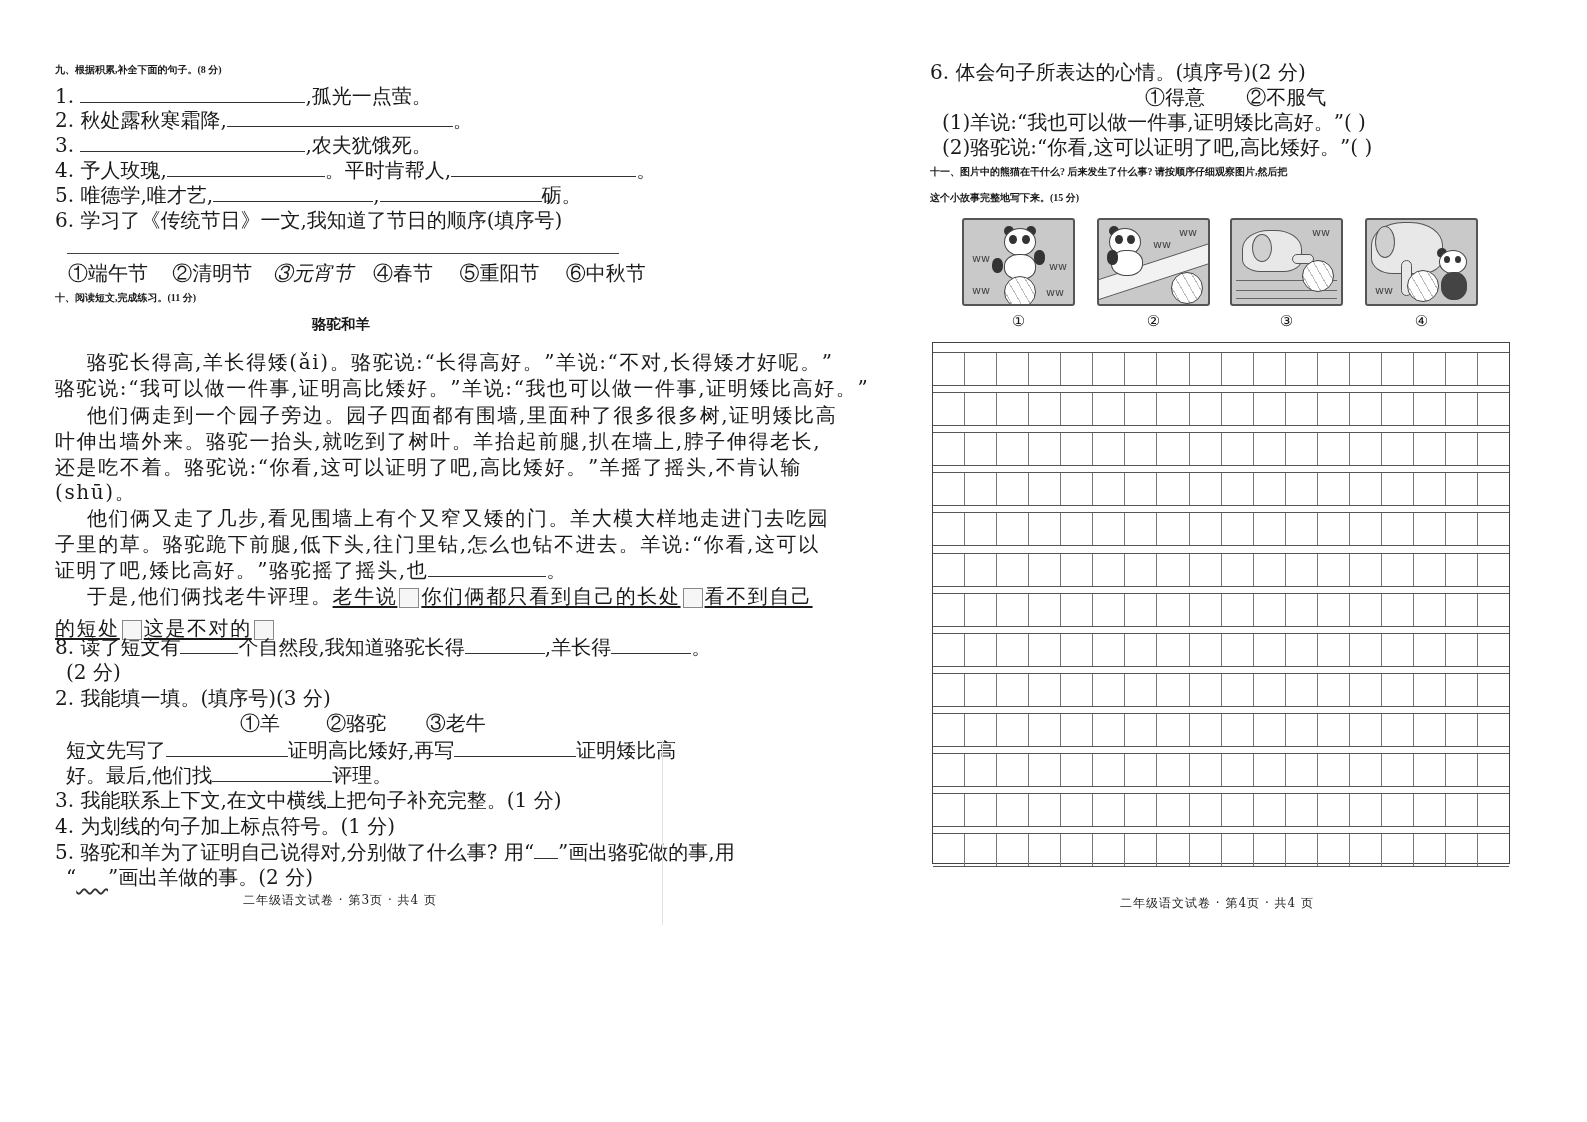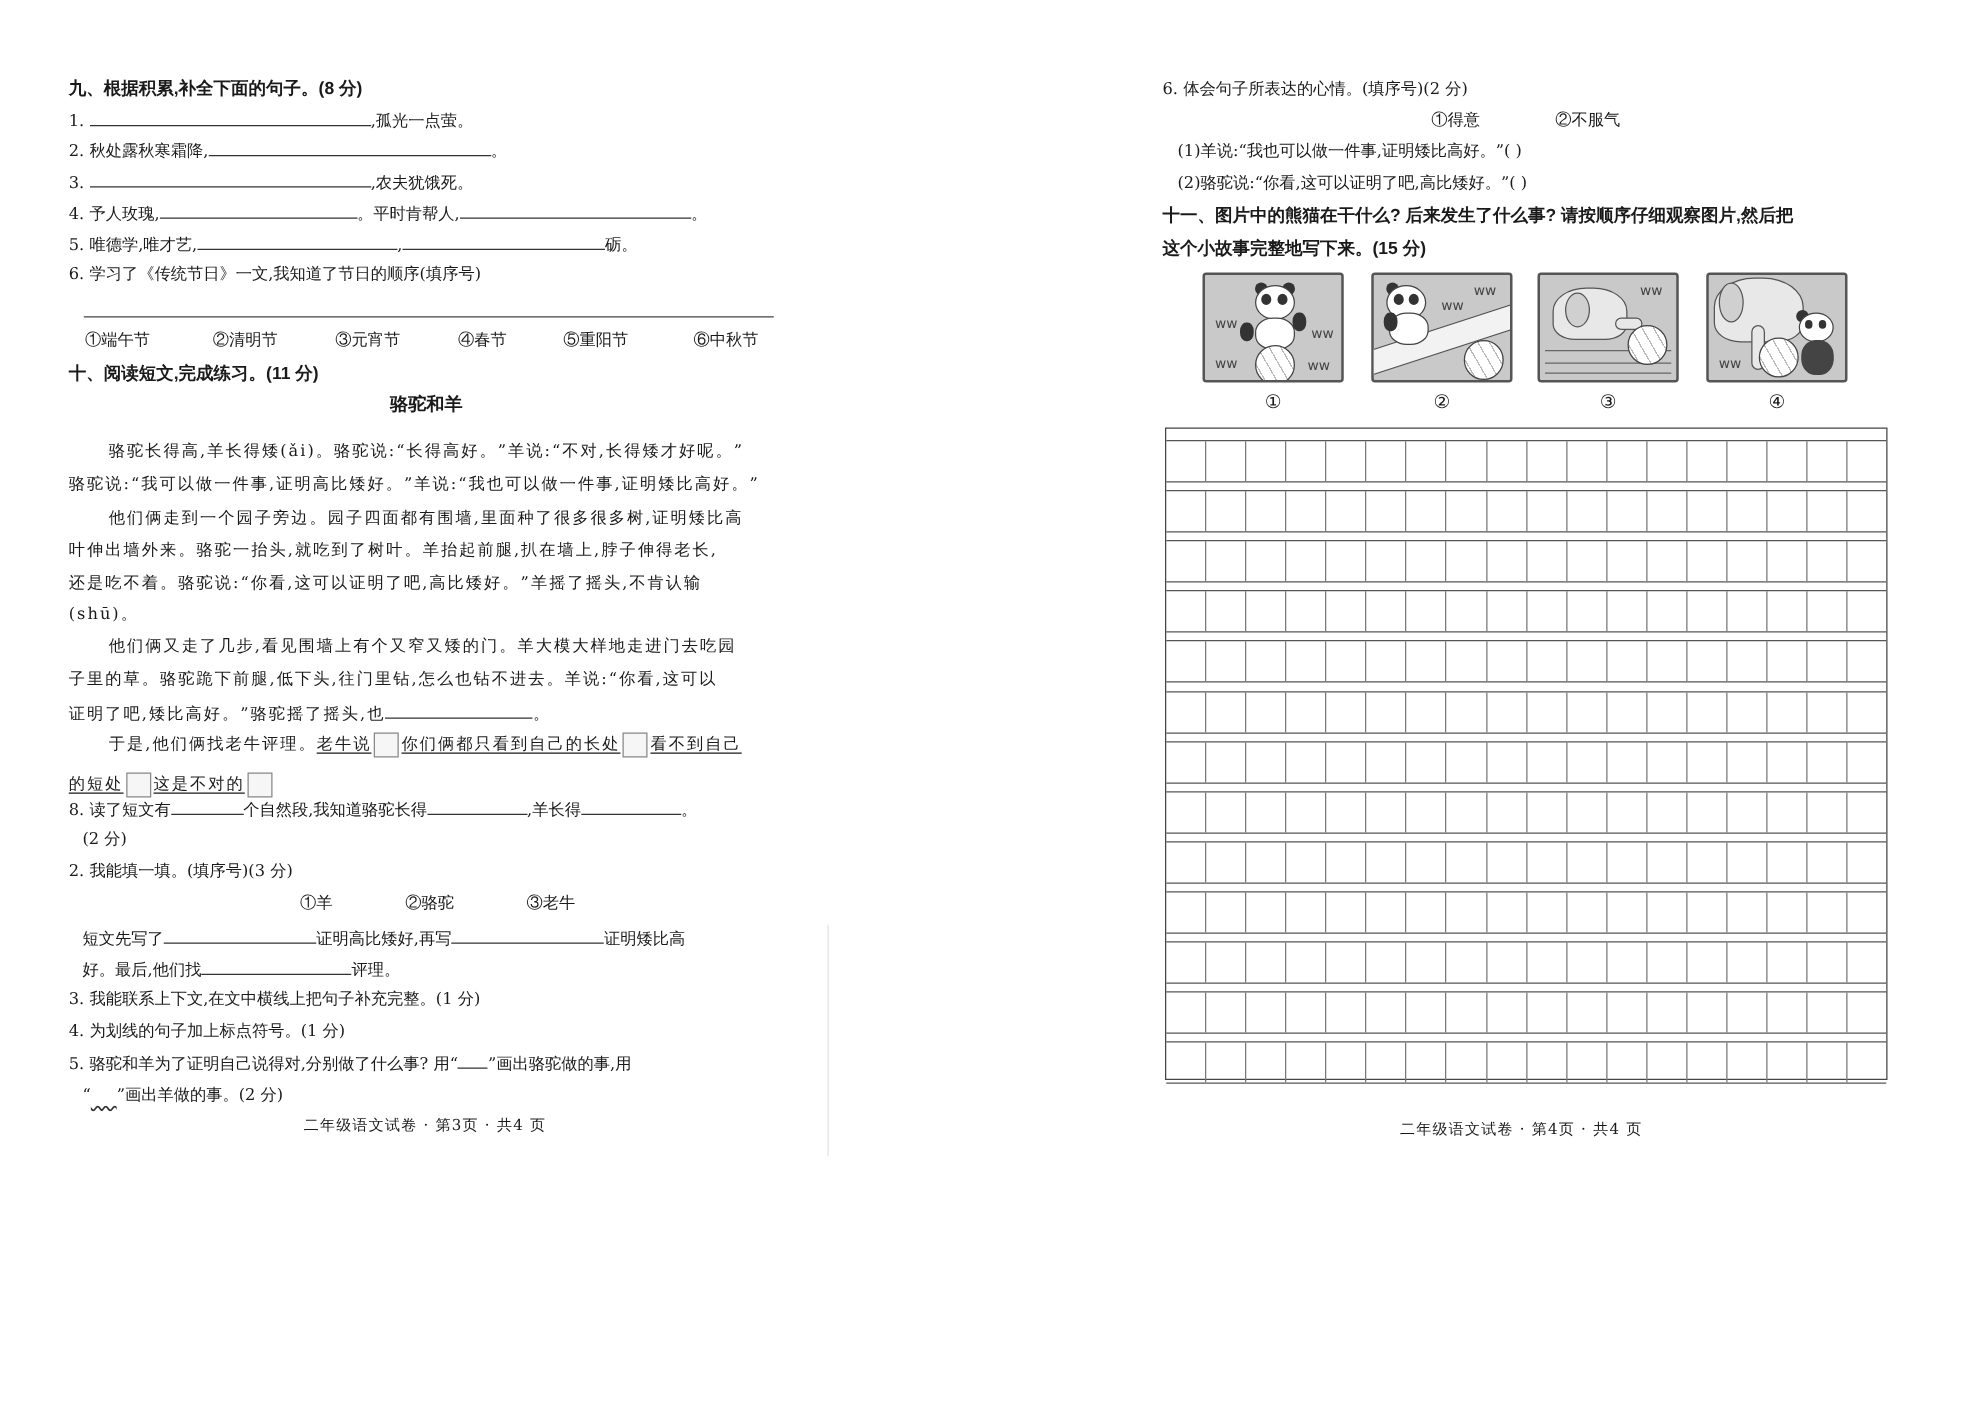--- a/index.html
+++ b/index.html
@@ -3,22 +3,22 @@
 <meta charset="utf-8">
 <style>
   html, body { margin: 0; padding: 0; }
   body {
     width: 1587px; height: 1122px; background: #ffffff; position: relative; overflow: hidden;
     font-family: "DejaVu Serif", "Liberation Serif", serif; color: #1a1a1a;
   }
   .page { position: absolute; top: 0; }
   .left-page { left: 0; width: 662px; height: 940px; }
   .divider { position: absolute; left: 662px; top: 740px; width: 1px; height: 185px; background: #e2e2e2; }
-  .line { position: absolute; font-size: 13px; line-height: 20px; white-space: nowrap; }
-  .bold { font-family: Liberation Sans, sans-serif; font-weight: bold; font-size: 14px; }
+  .line { position: absolute; font-size: 20px; line-height: 20px; white-space: nowrap; }
+  .bold { font-family: Liberation Serif, serif; font-weight: bold; font-size: 10px; }
   .blank { display: inline-block; border-bottom: 1px solid #333; height: 14px; vertical-align: baseline; }
   .box { display: inline-block; width: 18px; height: 18px; border: 1px solid #888; vertical-align: middle; margin: 0 2px; background: #f6f6f6; }
   .ul { text-decoration: underline; text-underline-offset: 3px; }
   .story { font-family: "DejaVu Serif", "Liberation Serif", serif; letter-spacing: 1.6px; margin-top: 12px; }
   .title { font-family: "DejaVu Sans", "Liberation Sans", sans-serif; font-weight: bold; font-size: 14.5px; }
   .footer { font-size: 12px; letter-spacing: 1px; }
   .opts span { display: inline-block; }
   .wavy { text-decoration: underline wavy #333; text-underline-offset: 4px; }
 
   .pic { position: absolute; top: 218px; width: 113px; height: 88px; background: #c9c9c9; border: 2px solid #555; border-radius: 3px; box-sizing: border-box; overflow: hidden; }
@@ -72,21 +72,21 @@
 
   <div class="line" style="left:55px;top:210px;">
     <span>6.</span>
     <span>学习了《传统节日》一文,我知道了节日的顺序(填序号)</span>
   </div>
   <div style="position:absolute;left:67px;top:253px;width:552px;border-bottom:1px solid #444;"></div>
 
   <div class="line opts" style="left:68px;top:263px;">
     <span style="width:66px">①端午节</span>
     <span style="width:96px;padding-left:32px;box-sizing:border-box;">②清明节</span>
-    <span style="width:94px;padding-left:30px;box-sizing:border-box;">③元宵节</span>
+    <span style="width:94px;padding-left:30px;box-sizing:border-box;font-style:italic;">③元宵节</span>
     <span style="width:80px;padding-left:30px;box-sizing:border-box;">④春节</span>
     <span style="width:98px;padding-left:30px;box-sizing:border-box;">⑤重阳节</span>
     <span style="width:98px;padding-left:32px;box-sizing:border-box;">⑥中秋节</span>
   </div>
 
   <div class="line bold" style="left:55px;top:288px;">十、阅读短文,完成练习。(11 分)</div>
   <div class="line title" style="left:312px;top:314px;">骆驼和羊</div>
 
   <div class="line story" style="left:87px;top:340px;">骆驼长得高,羊长得矮(ǎi)。骆驼说:“长得高好。”羊说:“不对,长得矮才好呢。”</div>
   <div class="line story" style="left:55px;top:366px;">骆驼说:“我可以做一件事,证明高比矮好。”羊说:“我也可以做一件事,证明矮比高好。”</div>

